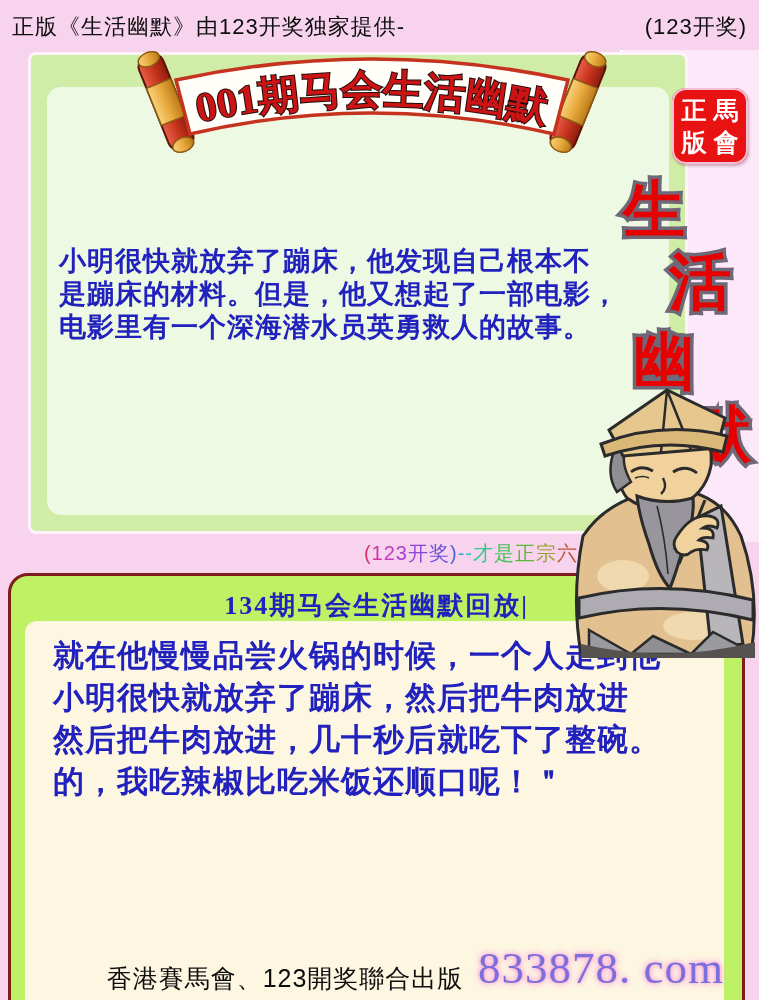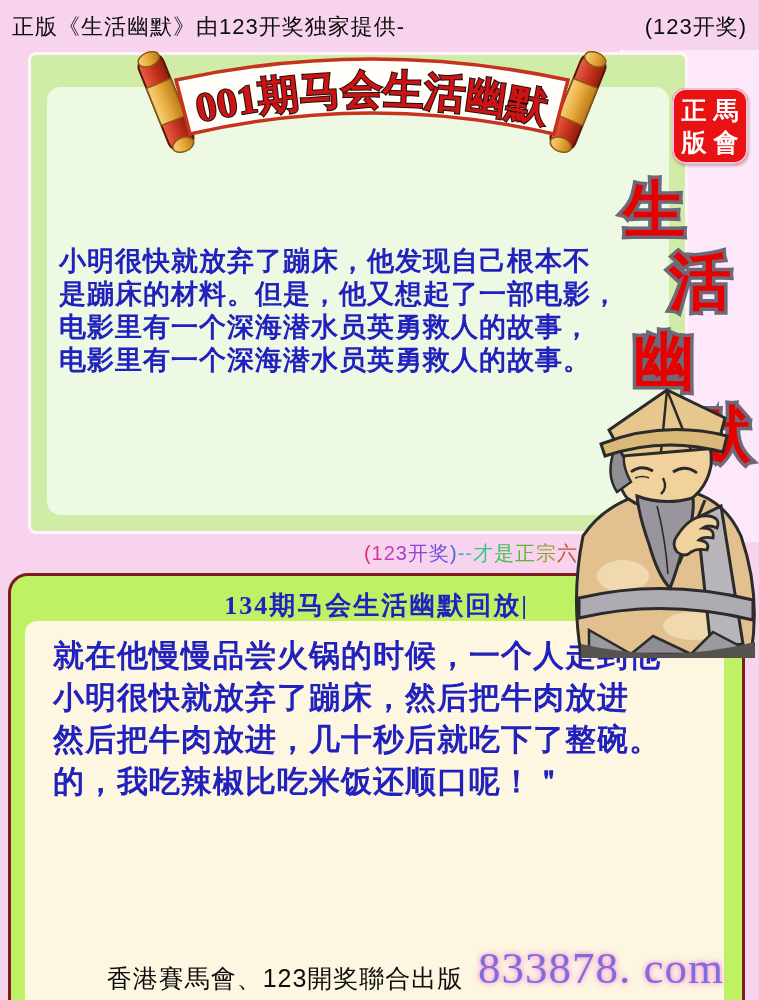--- a/index.html
+++ b/index.html
@@ -109,21 +109,20 @@
 <div class="header-bar">
   <span>正版《生活幽默》由123开奖独家提供-</span>
   <span>(123开奖)</span>
 </div>
 
 <div class="main-panel">
   <div class="main-panel-inner">
     <div class="story-1">
         <div>小明很快就放弃了蹦床，他发现自己根本不</div>
         <div>是蹦床的材料。但是，他又想起了一部电影，</div>
-        <div>电影里有一个深海潜水员英勇救人的故事，</div>
         <div>电影里有一个深海潜水员英勇救人的故事。</div>
       </div>
   </div>
 </div>
 
 <svg class="scroll-banner" viewBox="0 0 492 112">
   <defs>
     <linearGradient id="rollerGold" x1="0" y1="0" x2="1" y2="0">
       <stop offset="0" stop-color="#f6d27a"></stop>
         <stop offset="0.5" stop-color="#e8a83c"></stop>

